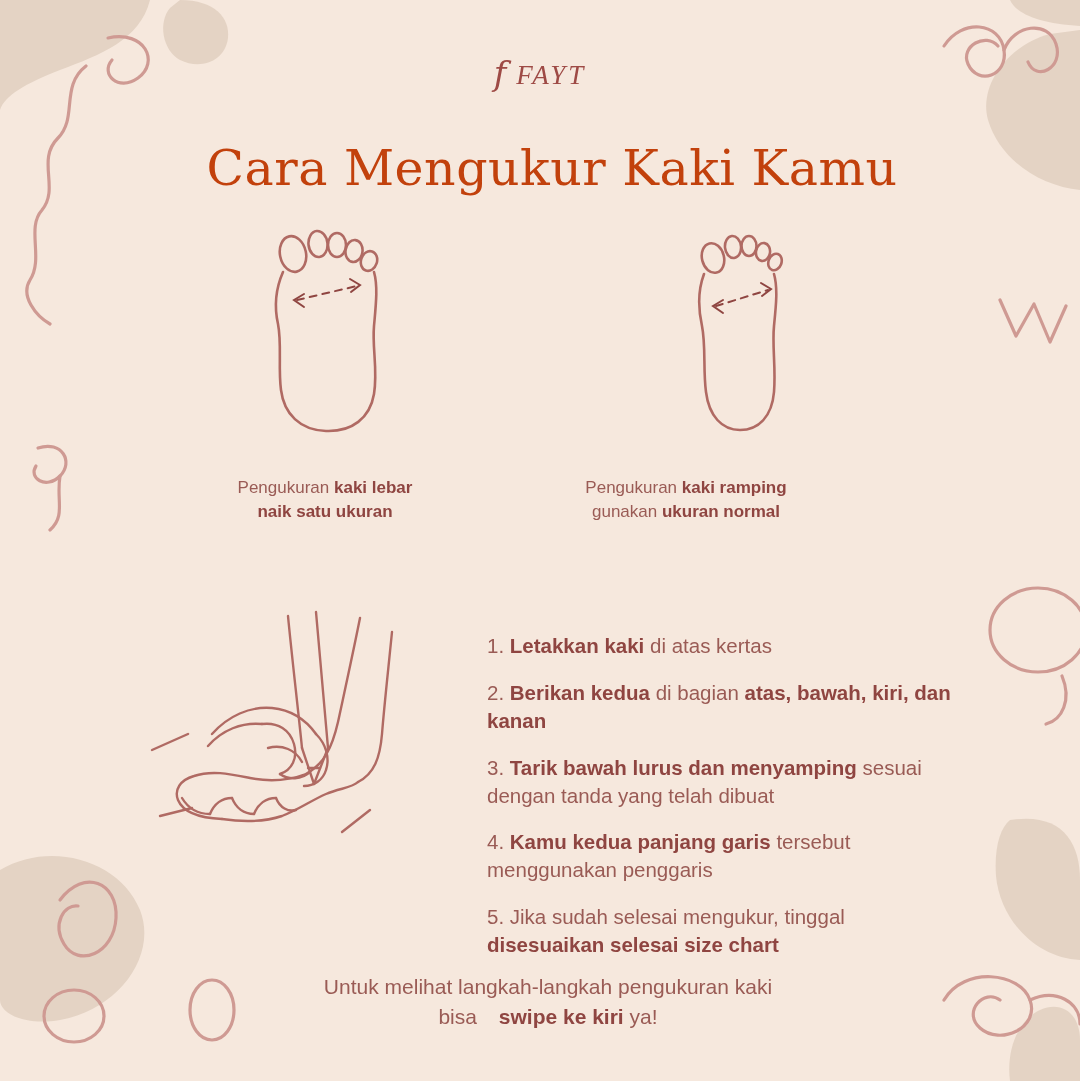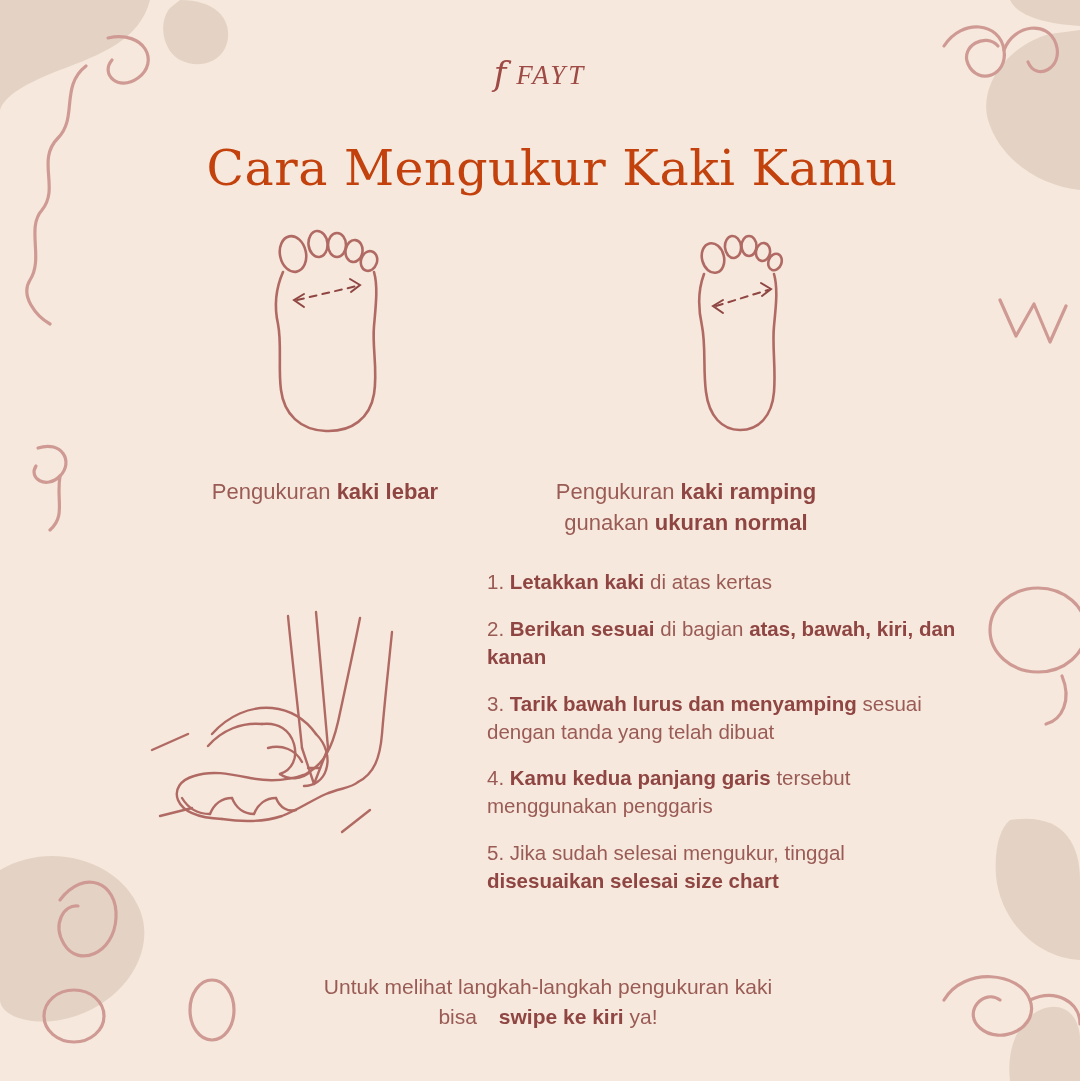--- a/index.html
+++ b/index.html
@@ -88,21 +88,21 @@
     position: absolute;
     left: 676px;
     top: 228px;
   }
 
   
   .caption {
     position: absolute;
     width: 400px;
     text-align: center;
-    font-size: 22px;
+    font-size: 17px;
     line-height: 1.42;
     color: #9a5b55;
   }
   .caption b {
     color: #8f4541;
     font-weight: bold;
   }
   .caption-left { left: 125px; top: 476px; }
   .caption-right { left: 486px; top: 476px; }
 
@@ -110,21 +110,21 @@
   .hand-illustration {
     position: absolute;
     left: 130px;
     top: 598px;
   }
 
   
   .steps {
     position: absolute;
     left: 487px;
-    top: 568px;
+    top: 632px;
     width: 470px;
   }
   .step {
     font-size: 20.5px;
     line-height: 1.36;
     color: #9a5b55;
     margin-bottom: 19px;
   }
   .step b {
     color: #8f4541;
@@ -232,20 +232,21 @@
 
       <g stroke="#8f4541" stroke-width="2" fill="none" stroke-linecap="round">
         <path d="M40 78 L92 62" stroke-dasharray="7 6"></path>
         <path d="M47 72 L37 78 L47 85"></path>
         <path d="M85 55 L95 61 L86 68"></path>
       </g>
     </svg>
 
     <div class="caption caption-left">
       <span>Pengukuran </span><b>kaki lebar</b><br>
+      <b>naik satu ukuran</b>
     </div>
 
     <div class="caption caption-right">
       <span>Pengukuran </span><b>kaki ramping</b><br>
       <span>gunakan </span><b>ukuran normal</b>
     </div>
 
     <svg class="hand-illustration" width="320" height="250" viewBox="0 0 320 250" xmlns="http://www.w3.org/2000/svg">
       <g fill="none" stroke="#b06a63" stroke-width="2.4" stroke-linecap="round" stroke-linejoin="round">
 
@@ -279,21 +280,21 @@
         <path d="M172 150 L184 186 L198 150"></path>
         <path d="M178 170 L190 170"></path>
       </g>
     </svg>
 
     <div class="steps">
       <div class="step">
         <span>1.</span><b> Letakkan kaki</b><span> di atas kertas</span>
       </div>
       <div class="step">
-        <span>2.</span><b> Berikan sesuai</b><span> di bagian </span><b>atas, bawah, kiri, dan kanan</b>
+        <span>2.</span><b> Berikan kedua</b><span> di bagian </span><b>atas, bawah, kiri, dan kanan</b>
       </div>
       <div class="step">
         <span>3.</span><b> Tarik bawah lurus dan menyamping</b><span> sesuai dengan tanda yang telah dibuat</span>
       </div>
       <div class="step">
         <span>4.</span><b> Kamu kedua panjang garis</b><span> tersebut menggunakan penggaris</span>
       </div>
       <div class="step">
         <span>5.</span><span> Jika sudah selesai mengukur, tinggal </span><b>disesuaikan selesai size chart</b>
       </div>

